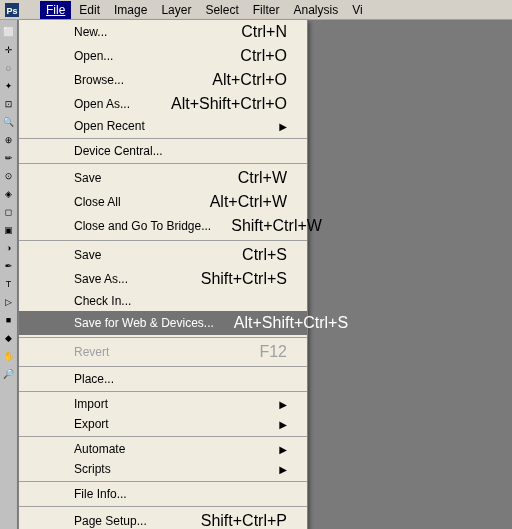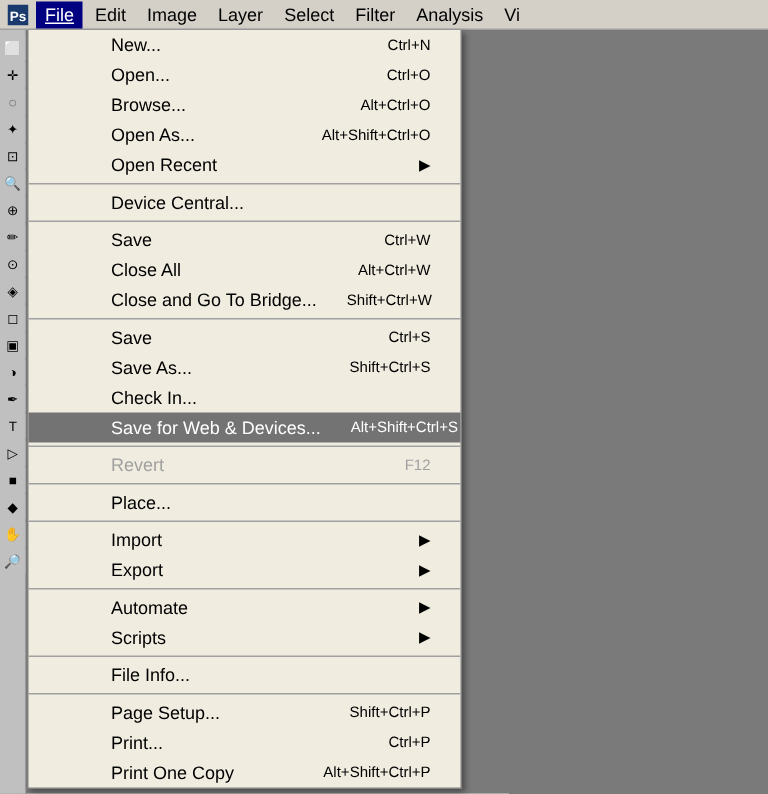--- a/index.html
+++ b/index.html
@@ -38,21 +38,21 @@
 
     .menubar-item.active {
       background: #000080;
       color: #fff;
       text-decoration: underline;
     }
 
     .app-icon {
       width: 16px;
       height: 16px;
-      margin-right: 2px;
+      margin-right: 18px;
       display: flex;
       align-items: center;
       justify-content: center;
     }
 
     
     .dropdown-menu {
       position: absolute;
       top: 20px;
       left: 18px;
@@ -86,21 +86,21 @@
       cursor: default;
     }
 
     .menu-item-label {
       flex: 1;
       margin-left: 31px;
     }
 
     .menu-item-shortcut {
       color: inherit;
-      font-size: 10px;
+      font-size: 16px;
       text-align: right;
       margin-left: 20px;
     }
 
     .menu-item-arrow {
       font-size: 10px;
       margin-left: 4px;
     }
 
     .menu-separator {

